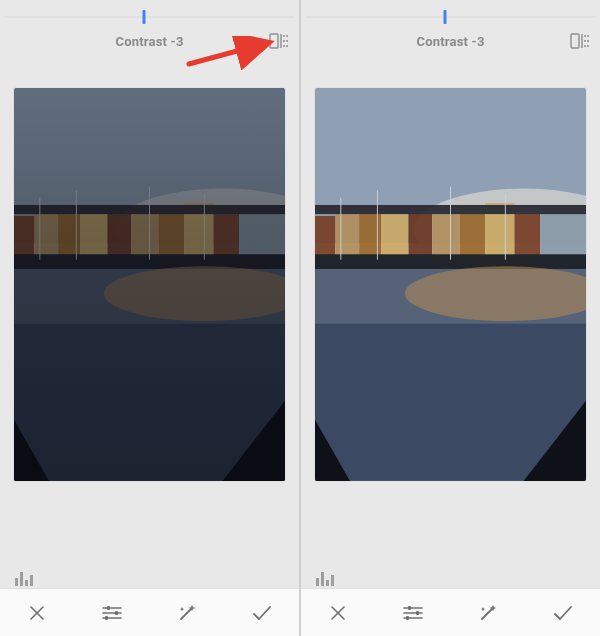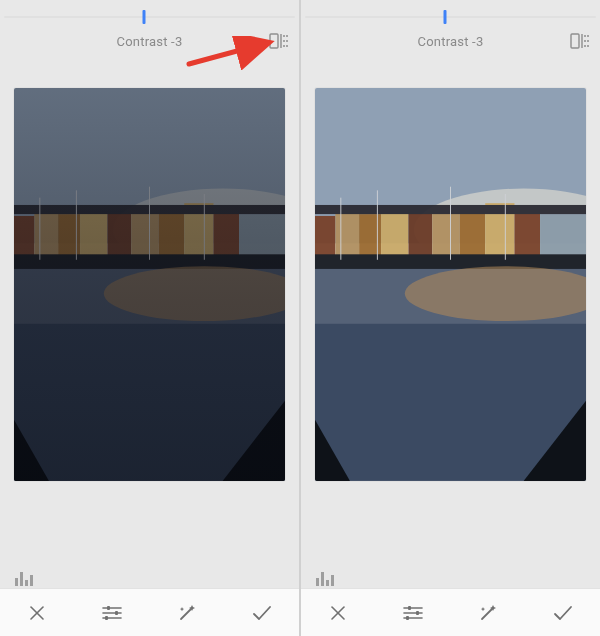--- a/index.html
+++ b/index.html
@@ -15,21 +15,21 @@
   *{box-sizing:border-box;}
   html,body{margin:0;padding:0;}
   body{
     width:600px;height:636px;
     background:var(--page-bg);
     font-family:-apple-system,Roboto,Helvetica,Arial,sans-serif;
     font-size:13px;color:var(--text-gray);
     overflow:hidden;
   }
   .split{display:flex;height:100%;}
-  .pane{flex:1;display:flex;flex-direction:column;position:relative;}
+  .pane{flex:1;display:flex;flex-direction:column;position:relative;font-weight:bold;}
   .pane + .pane{border-left:2px solid var(--divider);}
 
   
   .slider-wrap{
     height:24px;padding:10px 4px 0 4px;
     display:flex;align-items:center;
   }
   .slider{flex:1;height:2px;background:var(--track);position:relative;border-radius:2px;}
   .slider-thumb{
     position:absolute;top:50%;width:3px;height:14px;

